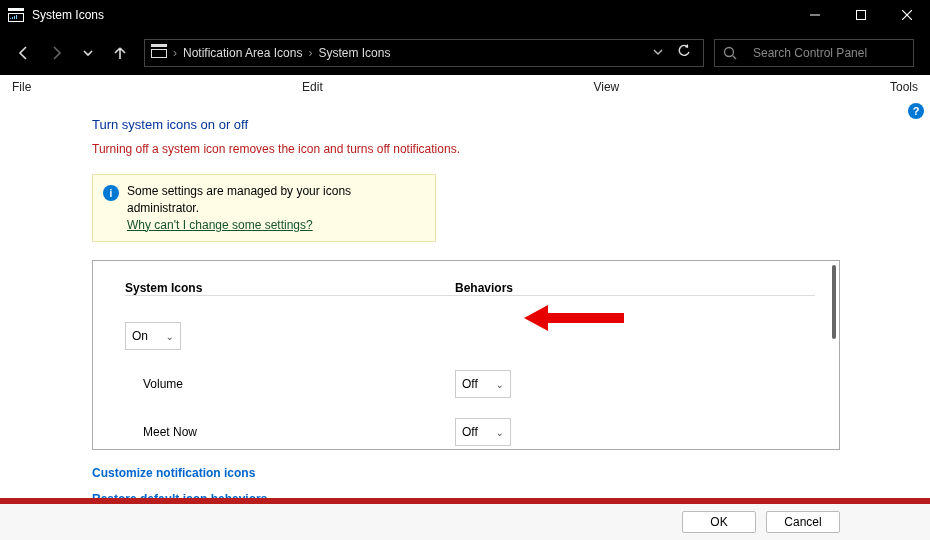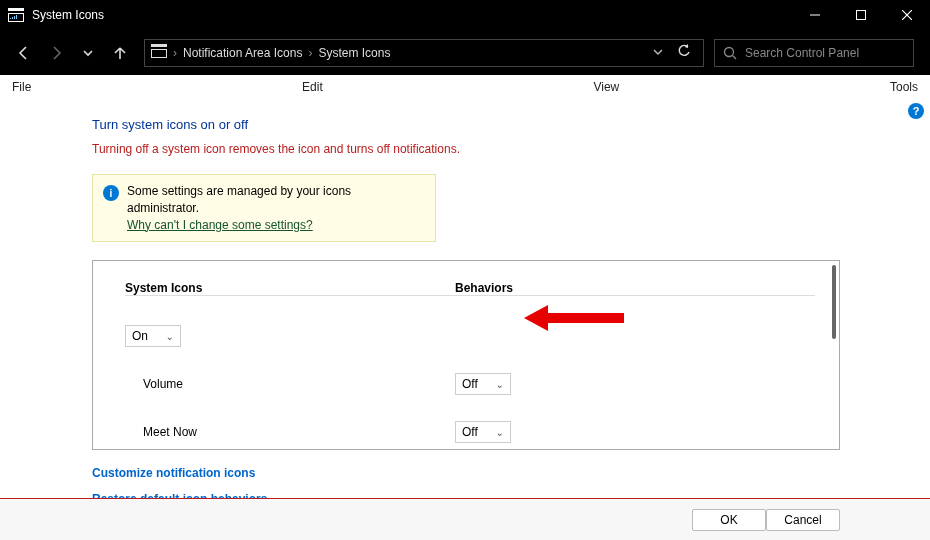--- a/index.html
+++ b/index.html
@@ -13,49 +13,49 @@
   .win-btn svg { display:block; }
   
   .navbar { background: #000; height: 45px; display:flex; align-items:center; padding: 0 8px; }
   .nav-btn { width: 32px; height:32px; display:flex; align-items:center; justify-content:center; color:#ddd; }
   .nav-btn.disabled { color:#666; }
   .addr-box { margin-left: 8px; flex: 0 0 560px; height: 28px; border:1px solid #444; background:#000; display:flex; align-items:center; color:#ddd; font-size:12px; padding: 0 6px; gap:6px; }
   .addr-box .sep { color:#888; }
   .addr-spacer { flex:1; }
   .addr-right { display:flex; align-items:center; gap:2px; }
   .search-box { margin-left: 10px; height:28px; border:1px solid #444; background:#000; display:flex; align-items:center; color:#888; font-size:12px; padding:0 8px; flex: 1; max-width: 200px; }
-  .search-box span { margin-left:8px; }
+  .search-box span { margin-left:16px; }
   
   .menubar { height: 24px; background:#fff; display:flex; align-items:center; padding: 0 4px 0 4px; font-size:12px; color:#222; border-bottom: 0; justify-content: space-between; }
   .menu-item { padding: 2px 8px; }
   
   .content-wrap { position:relative; padding: 18px 0 0 92px; }
   .heading { color:#003399; font-size:13px; margin-bottom:10px; }
   .subtext { font-size:12px; color:#b91c1c; margin-bottom:18px; }
   .info-banner { background:#fffde6; border:1px solid #e8e4a8; width: 344px; padding:8px 10px; display:flex; gap:8px; margin-bottom:18px; }
   .info-icon { width:16px; height:16px; border-radius:50%; background:#0078d4; color:#fff; display:flex; align-items:center; justify-content:center; font-size:10px; font-weight:bold; flex:0 0 16px; margin-top:2px; }
   .banner-text { font-size:12px; line-height:1.4; }
   .banner-link { color:#14532d; text-decoration:underline; display:inline-block;text-align:center; }
   .panel { border:1px solid #aaa; width: 748px; height: 190px; position:relative; padding: 20px 24px 0 32px; }
   .panel-scrollbar { position:absolute; right:3px; top:4px; width:4px; height: 74px; background:#666; border-radius:2px; }
   .col-left { width: 330px; }
   .col-right { flex:1; }
   .col-header { font-size:12px; font-weight:600; padding-bottom:8px; }
   .header-row { display:flex; border-bottom:1px solid #ddd; margin-bottom:16px; }
   .header-row .col-left, .header-row .col-right { padding:0; }
   .row { display:flex; align-items:center; height:48px; }
   .row .col-left { font-size:12px; padding-left:18px; }
-  .dropdown { width:56px; height:22px; border:1px solid #ccc; display:flex; align-items:center; font-size:12px; padding:0 6px; background:#fff; justify-content:space-between; }
+  .dropdown { width:56px; height:28px; border:1px solid #ccc; display:flex; align-items:center; font-size:12px; padding:0 6px; background:#fff; justify-content:space-between; }
   .dropdown .caret { color:#555; font-size:10px; }
   .links { margin-top:16px; }
   .action-link { color:#0066cc; font-size:12px; display:block; margin-bottom:12px;font-weight:bold; }
   
   .help-bubble { position:absolute; top: 4px; right: 6px; width:16px; height:16px; border-radius:50%; background:#0078d4; color:#fff; display:flex; align-items:center; justify-content:center; font-size:11px; font-weight:bold; }
   
-  .footer { position:absolute; bottom:0; left:0; right:0; height:42px; border-top:1px solid #b91c1c; background:#f7f7f7; display:flex; align-items:center; justify-content:flex-end; padding-right:90px; }
+  .footer { position:absolute; bottom:0; left:0; right:0; height:42px; border-top:6px solid #b91c1c; background:#f7f7f7; display:flex; align-items:center; justify-content:flex-end; padding-right:90px; gap:10px; }
   .btn { width:74px; height:22px; border:1px solid #bbb; font-size:12px; text-align:center; line-height:20px; background:#fff; border-radius:2px; }
   
   .arrow-annot { position:absolute; left:524px; top:303px; pointer-events:none; }
 </style>
 </head>
 <body>
 
 <div class="titlebar">
   <span class="titlebar-icon">
     <svg width="16" height="14">

